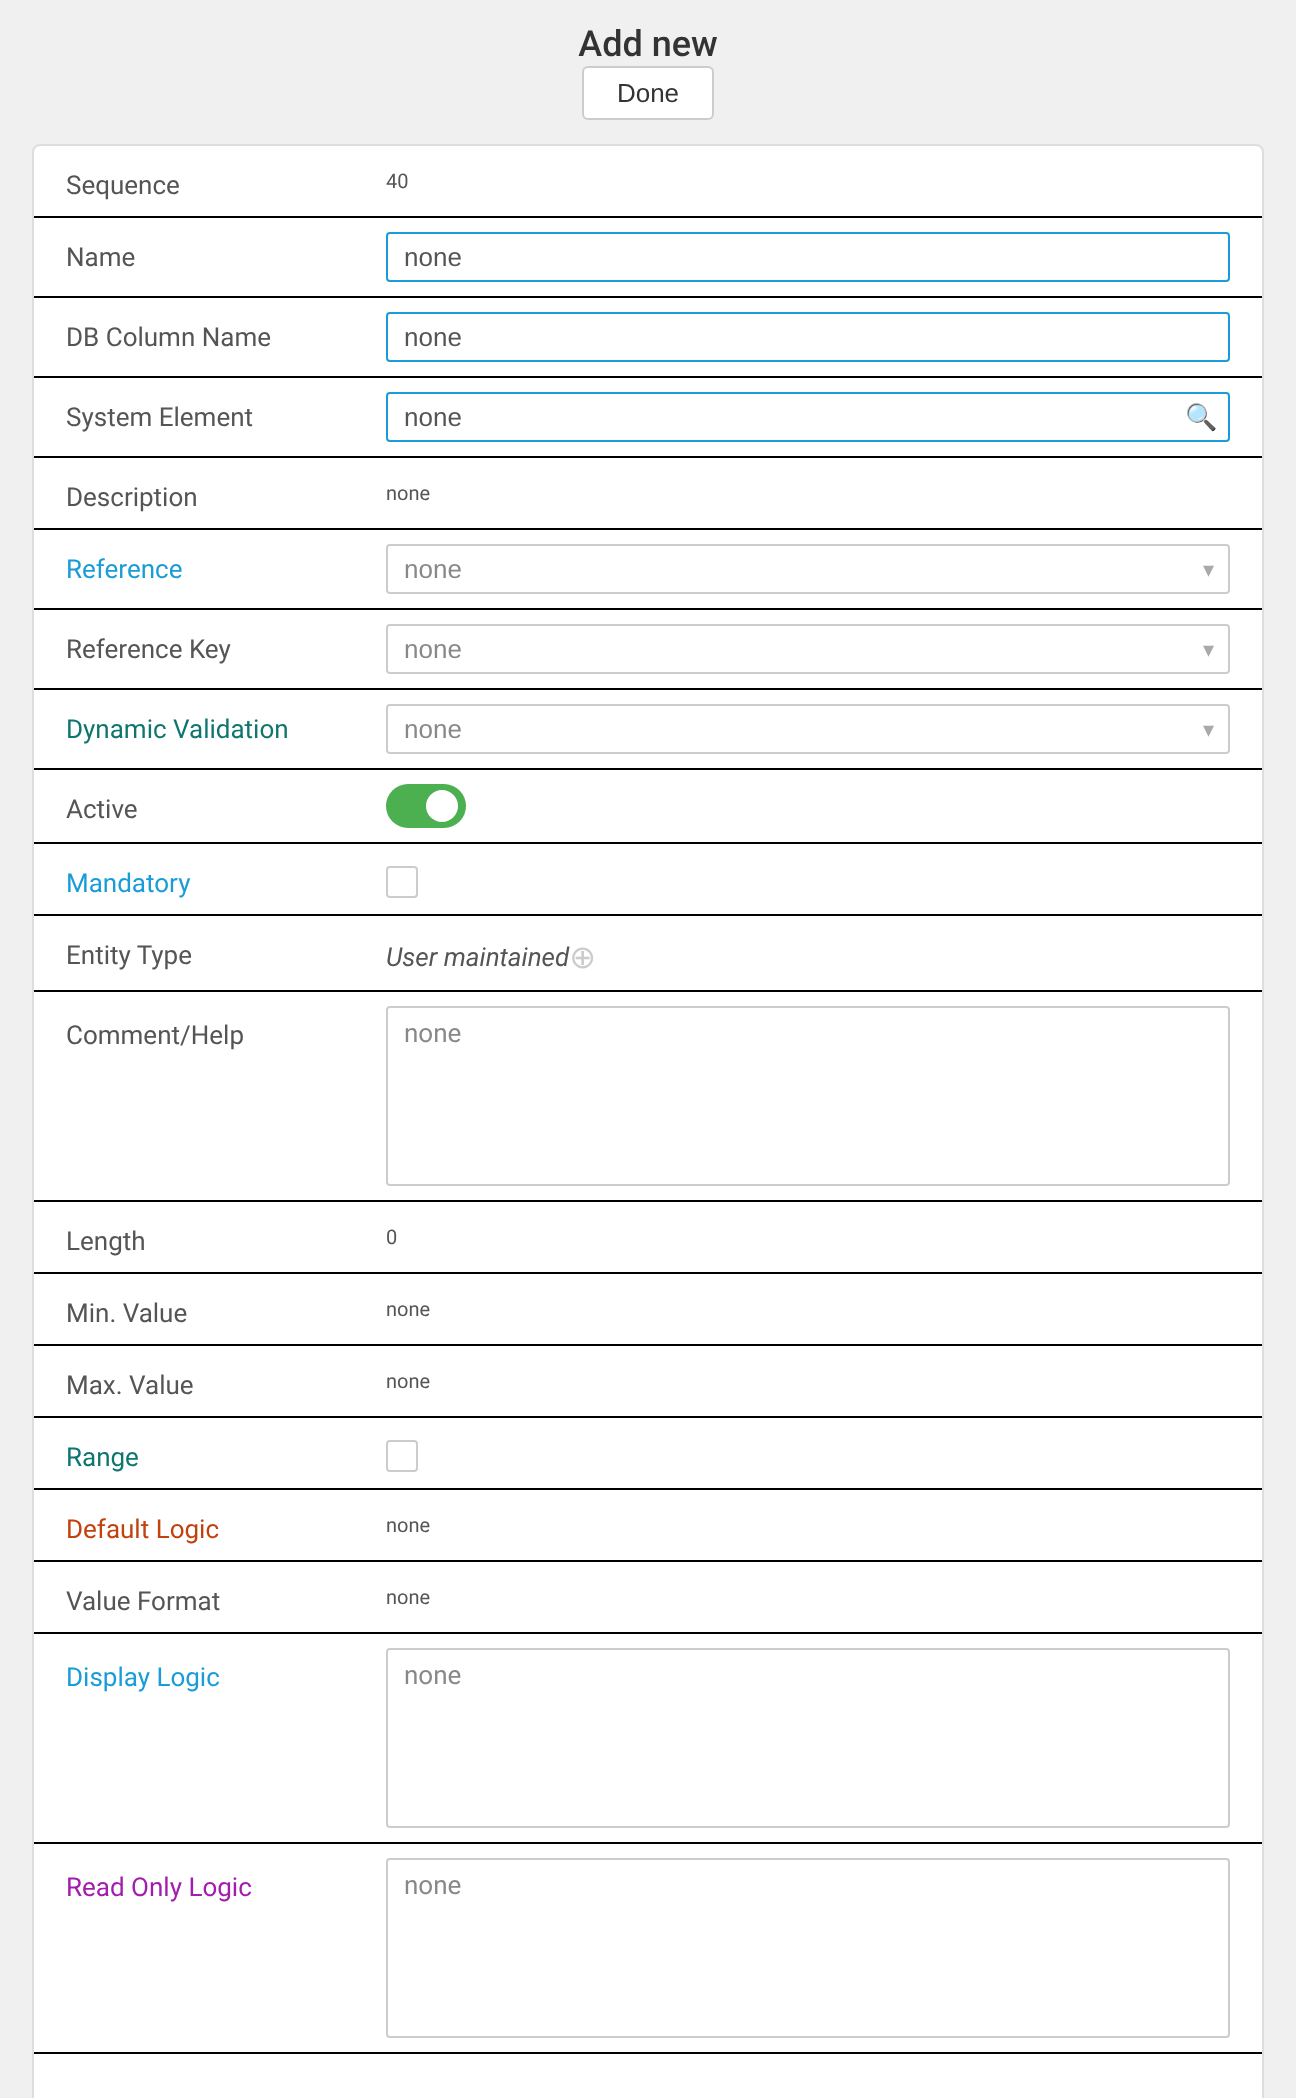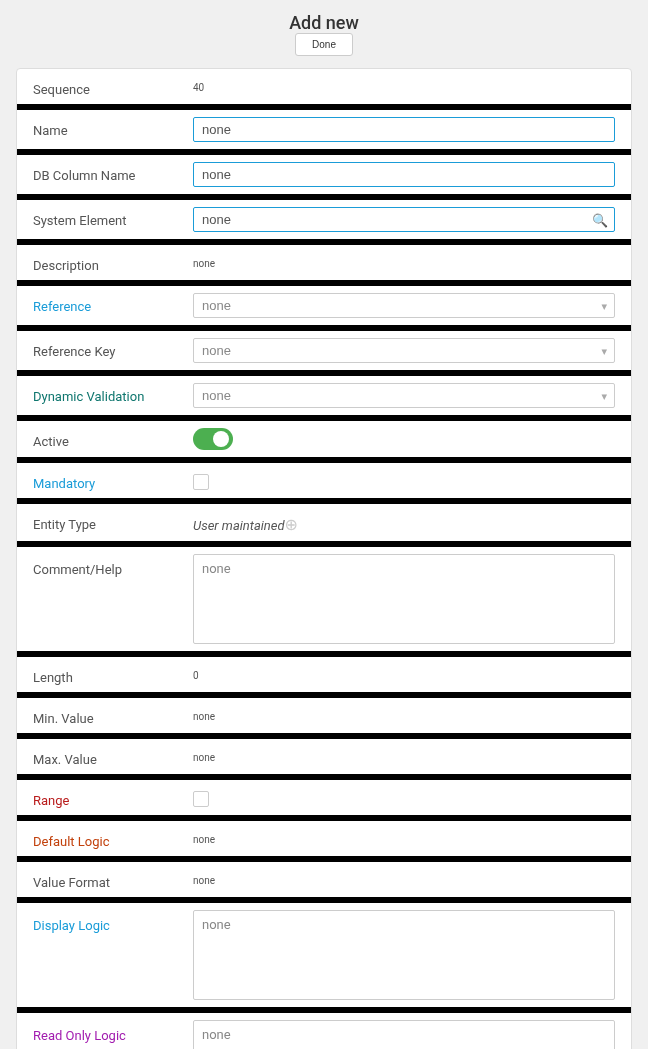--- a/index.html
+++ b/index.html
@@ -25,39 +25,39 @@
       font-size: 18px;
       font-weight: 500;
       color: #333;
     }
 
     .done-button {
       padding: 5px 16px;
       border: 1px solid #ccc;
       background: #fff;
       color: #333;
-      font-size: 10px;
+      font-size: 13px;
       cursor: pointer;
       border-radius: 3px;
     }
 
     .card {
       background: #fff;
       border: 1px solid #ddd;
       border-radius: 4px;
       margin: 0 16px 16px 16px;
       padding: 0;
       overflow: hidden;
     }
 
     .form-row {
       display: flex;
       align-items: flex-start;
       padding: 7px 16px;
-      border-bottom: 6px solid #000000;
+      border-bottom: 1px solid #000000;
       min-height: 36px;
     }
 
     .form-row:last-child {
       border-bottom: none;
     }
 
     .label-col {
       width: 160px;
       min-width: 160px;
@@ -396,21 +396,21 @@
   </div>
 
   <div class="form-row">
     <div class="label-col">Max. Value</div>
     <div class="value-col">
       <span class="plain-value">none</span>
     </div>
   </div>
 
   <div class="form-row">
-    <div class="label-col highlight" style="color: #b91c1c;">Range</div>
+    <div class="label-col highlight" style="color: #0f766e;">Range</div>
     <div class="value-col">
       <div class="checkbox-wrapper">
         <div class="custom-checkbox"></div>
       </div>
     </div>
   </div>
 
   <div class="form-row">
     <div class="label-col highlight" style="color: #c2410c;">Default Logic</div>
     <div class="value-col">

